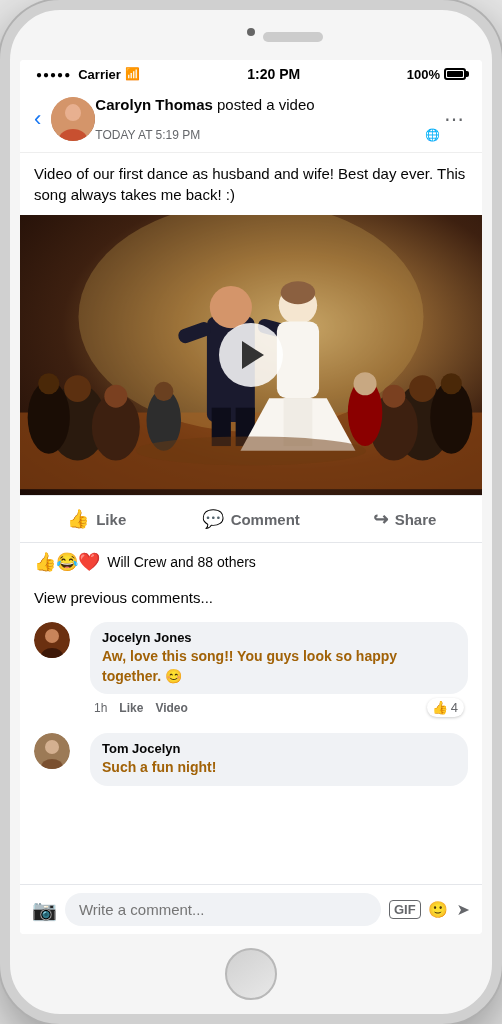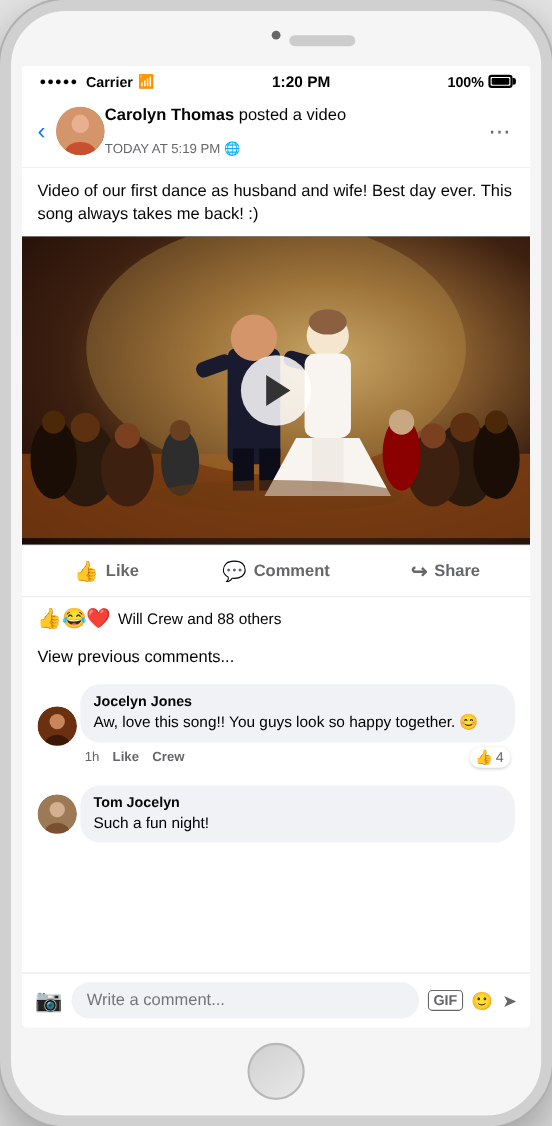--- a/index.html
+++ b/index.html
@@ -129,20 +129,21 @@
     .poster-name span { color: #050505; }
     .poster-action { color: #050505; font-weight: 400; margin-top: 44px; }
 
     .post-meta {
       font-size: 12px;
       color: #65676b;
       display: flex;
       align-items: center;
       gap: 4px;
       margin-top: 15px;
+      justify-content: space-between;
     }
 
     .more-btn {
       font-size: 20px;
       color: #65676b;
       padding: 4px;
       cursor: pointer;
     }
 
     
@@ -243,23 +244,22 @@
       font-weight: 400;
       color: #050505;
       background: #fff;
       cursor: pointer;
     }
 
     
     .comment {
       display: flex;
       padding: 8px 14px;
-      gap: 3px;
-      background: #fff;
-      align-items: center;
+      gap: 20px;
+      background: #fff;
     }
 
     .comment-avatar {
       width: 36px;
       height: 36px;
       border-radius: 50%;
       flex-shrink: 0;
       overflow: hidden;
     }
 
@@ -271,23 +271,24 @@
     }
 
     .comment-name {
       font-size: 13px;
       font-weight: 700;
       color: #050505;
     }
 
     .comment-text {
       font-size: 14px;
-      color: #000000;
+      color: #a16207;
       margin-top: 2px;
       line-height: 1.4;
+      font-weight: bold;
     }
 
     .comment-actions {
       display: flex;
       align-items: center;
       gap: 12px;
       margin-top: 4px;
       padding: 0 4px;
       font-size: 12px;
       color: #65676b;
@@ -508,21 +509,21 @@
           </svg>
         </div>
         <div style="flex:1;">
           <div class="comment-bubble">
             <div class="comment-name">Jocelyn Jones</div>
             <div class="comment-text">Aw, love this song!! You guys look so happy together. 😊</div>
           </div>
           <div class="comment-actions">
             <span>1h</span>
             <span class="comment-action-link">Like</span>
-            <span class="comment-action-link">Crew</span>
+            <span class="comment-action-link">Video</span>
             <div class="comment-reaction">
               <span>👍</span>
               <span>4</span>
             </div>
           </div>
         </div>
       </div>
 
       <div class="comment">
         <div class="comment-avatar">

